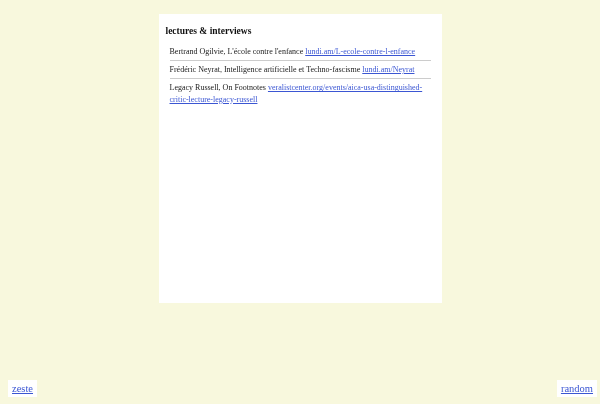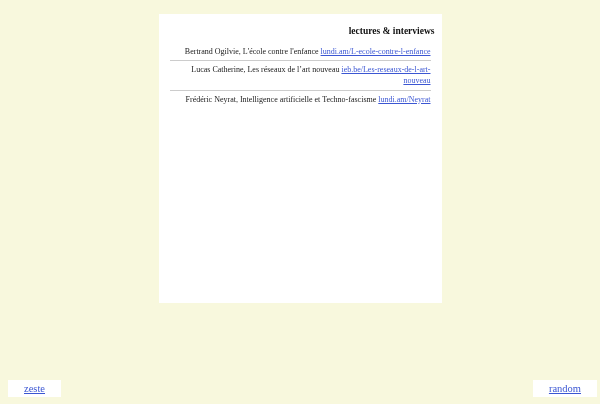--- a/index.html
+++ b/index.html
@@ -14,21 +14,20 @@
     position: relative;
     overflow: hidden;
   }
   .content-box {
     box-sizing: border-box;
     width: 283px;
     min-height: 289px;
     background: #ffffff;
     margin: 14px auto 0 auto;
     padding: 6px 7px;
-    text-align: right;
   }
   .page-title {
     font-size: 9.5px;
     font-weight: bold;
     color: #111111;
     margin: 6px 0 7px 0;
   }
   .lectures-list {
     list-style: none;
     margin: 4px;
@@ -49,40 +48,40 @@
     color: #3b56d3;
     text-decoration: underline;
   }
   .corner-link {
     position: absolute;
     bottom: 7px;
     background: #ffffff;
     color: #3b56d3;
     text-decoration: underline;
     font-size: 10.5px;
-    padding: 3px 16px;
+    padding: 3px 4px;
   }
   .corner-link.left  { left: 8px; }
   .corner-link.right { right: 3px; }
 </style>
 </head>
 <body>
 
 <main class="content-box">
   <h1 class="page-title">lectures &amp; interviews</h1>
   <ul class="lectures-list">
     <li class="list-item">
       <span>Bertrand Ogilvie, L'école contre l'enfance</span>
       <a href="#" class="lecture-link">lundi.am/L-ecole-contre-l-enfance</a>
     </li>
     <li class="list-item">
-      <span>Lucas Catherine, Les réseaux de l’art nouveau</span>
-      <a href="#" class="lecture-link">ieb.be/Les-reseaux-de-l-art-nouveau</a>
+      <span>Frédéric Neyrat, Intelligence artificielle et Techno-fascisme</span>
+      <a href="#" class="lecture-link">lundi.am/Neyrat</a>
     </li>
     <li class="list-item">
-      <span>Frédéric Neyrat, Intelligence artificielle et Techno-fascisme</span>
-      <a href="#" class="lecture-link">lundi.am/Neyrat</a>
+      <span>Legacy Russell, On Footnotes</span>
+      <a href="#" class="lecture-link">veralistcenter.org/events/aica-usa-distinguished-critic-lecture-legacy-russell</a>
     </li>
   </ul>
 </main>
 
 <a href="#" class="corner-link left">zeste</a>
 <a href="#" class="corner-link right">random</a>
 
 </body></html>

